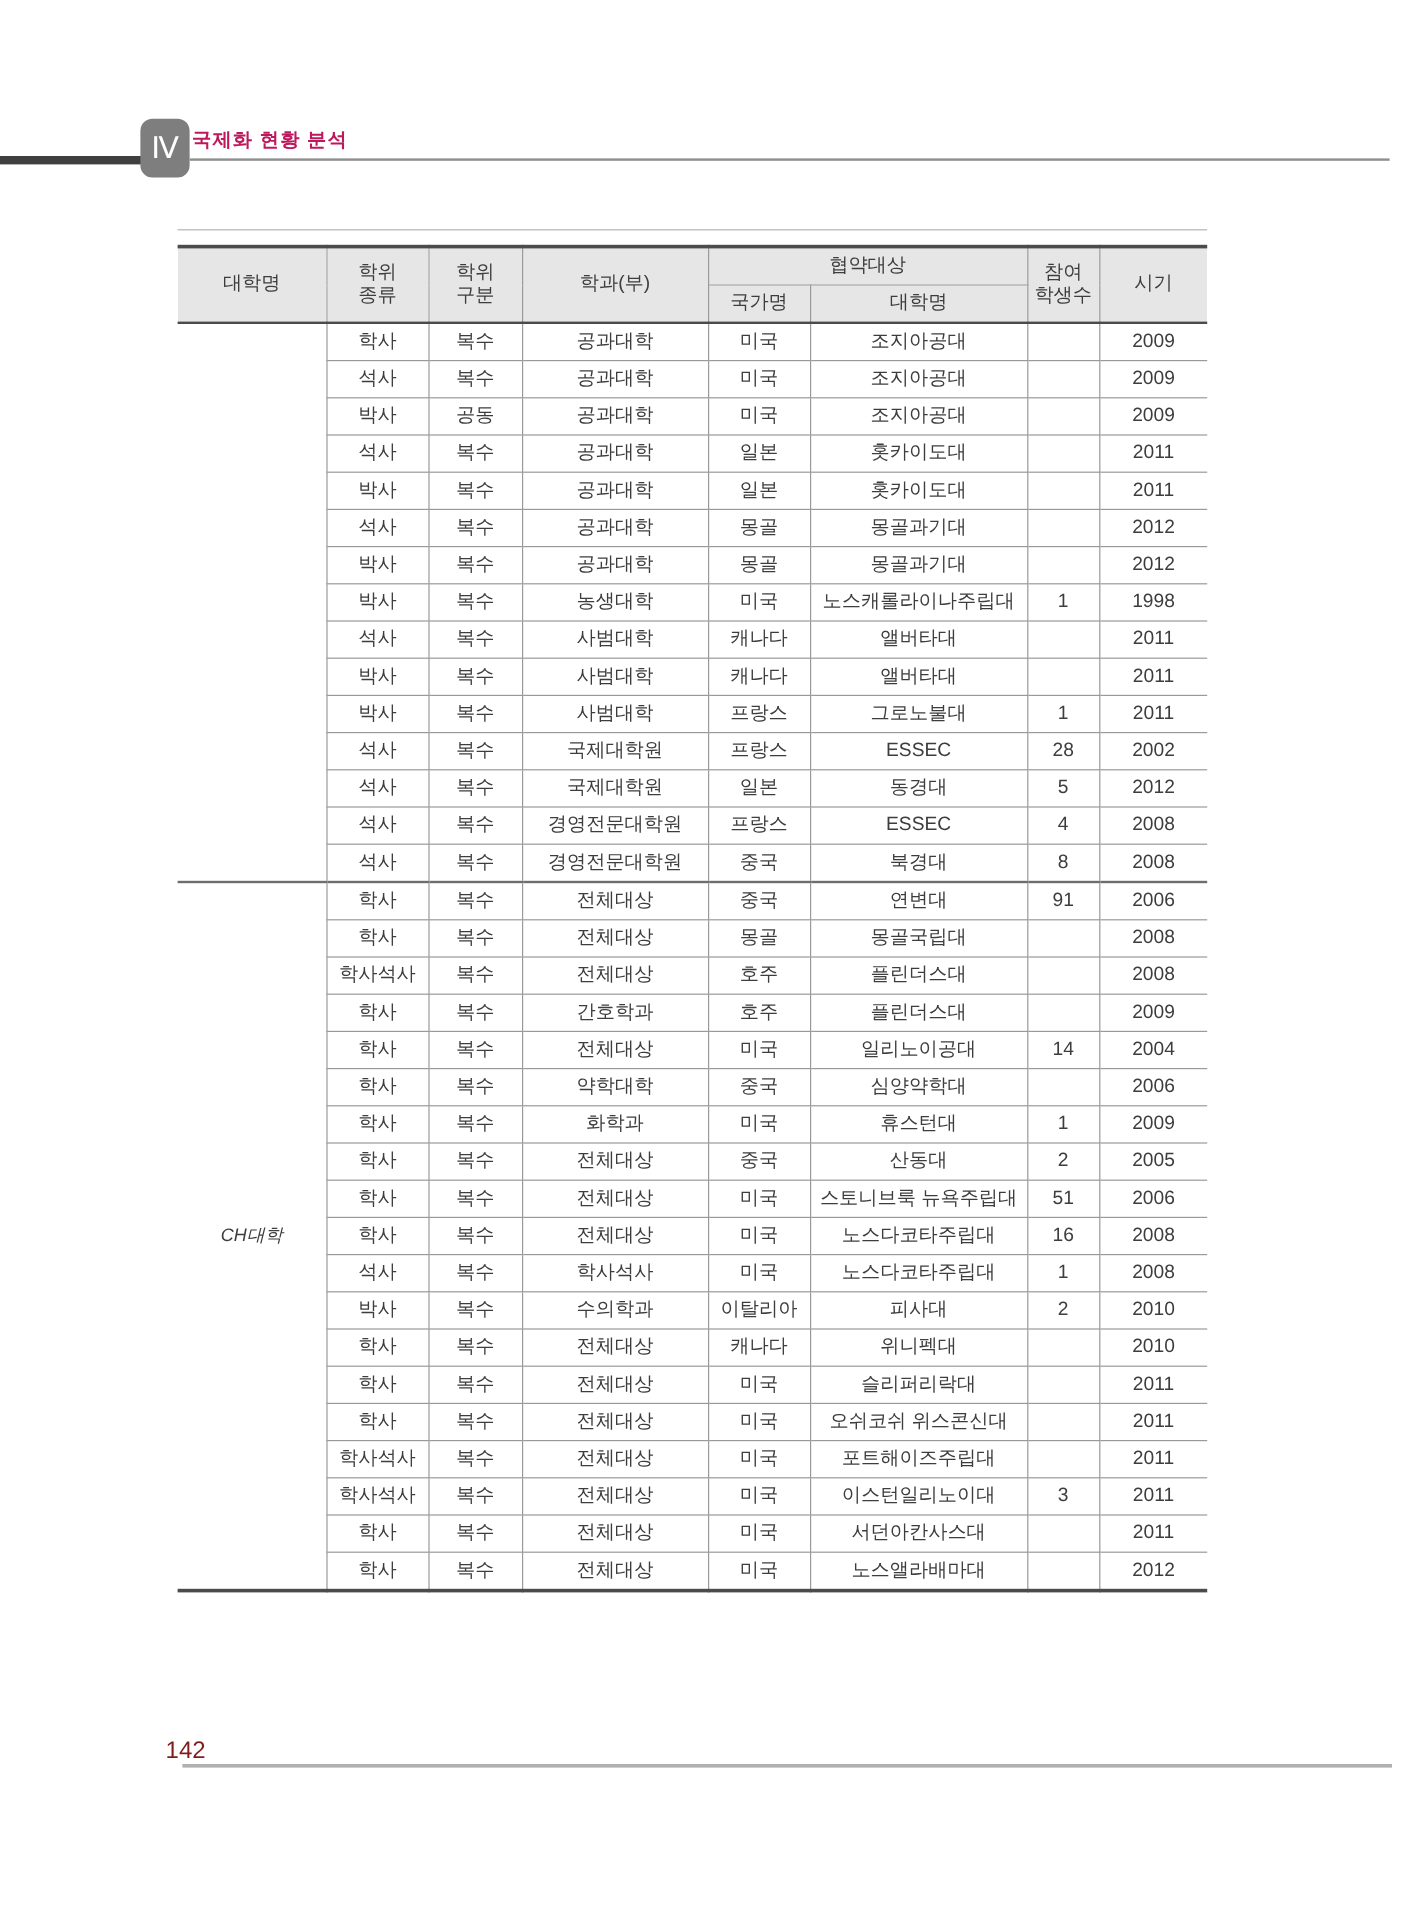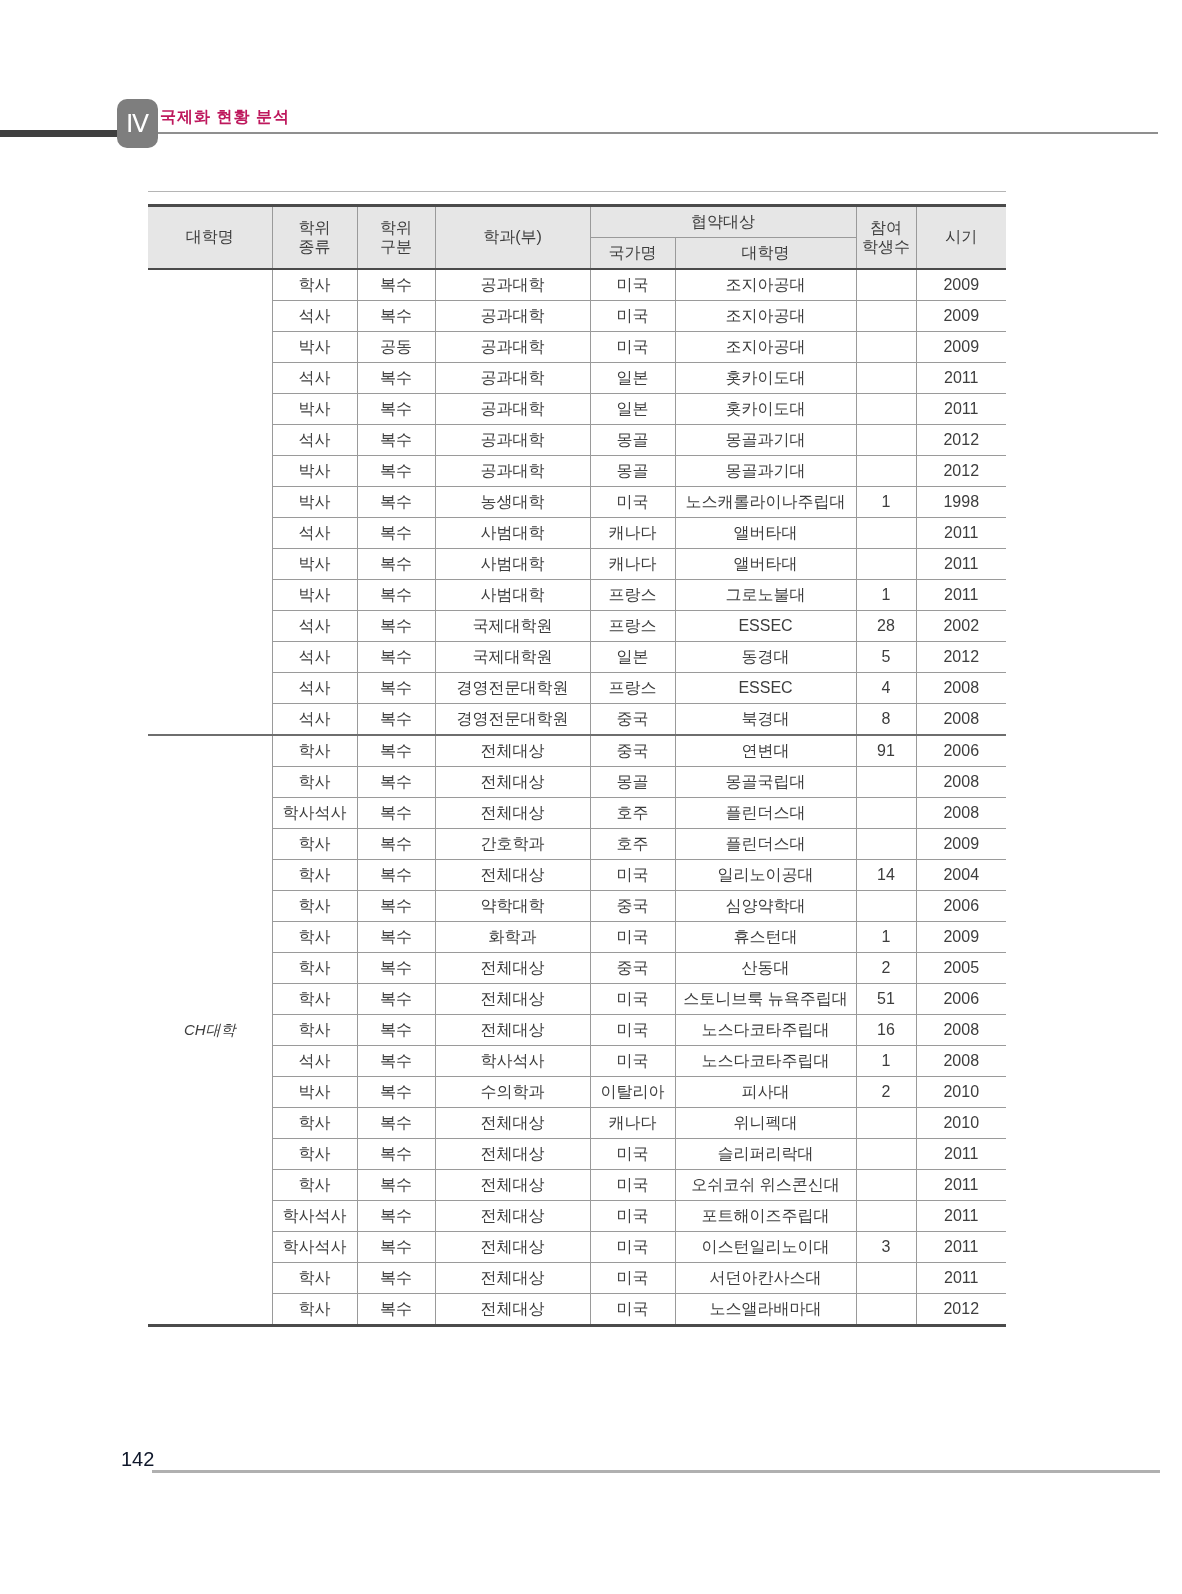--- a/index.html
+++ b/index.html
@@ -27,21 +27,21 @@
     vertical-align:middle;padding:0 2px;color:#3d3d3d;height:30px;line-height:1.15;
     overflow:hidden;white-space:nowrap;
   }
   thead th{background:#e6e6e6;}
   .two-line{white-space:pre-line;}
   .edge-l{border-left:none;}
   .edge-r{border-right:none;text-align:center;}
   tr.group-start td{border-top:2px solid #6e6e6e;}
   .univ-cell{font-size:15px;font-style:italic;}
   
-  .page-num{position:absolute;left:121px;top:1448px;font-size:20px;color:#0f172a;}
+  .page-num{position:absolute;left:138px;top:1448px;font-size:20px;color:#7f1d1d;}
   .footer-line{position:absolute;left:152px;top:1470px;width:1008px;height:3px;background:#b0b0b0;}
 </style>
 </head>
 <body>
 
 <div class="hdr-bar"></div>
 <div class="hdr-badge">
   <span>Ⅳ</span>
 </div>
 <div class="hdr-line"></div>

